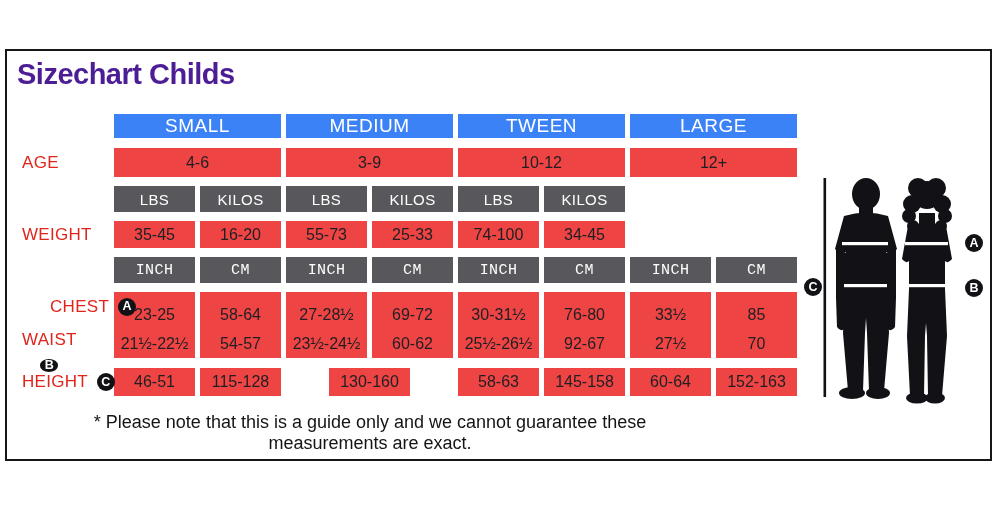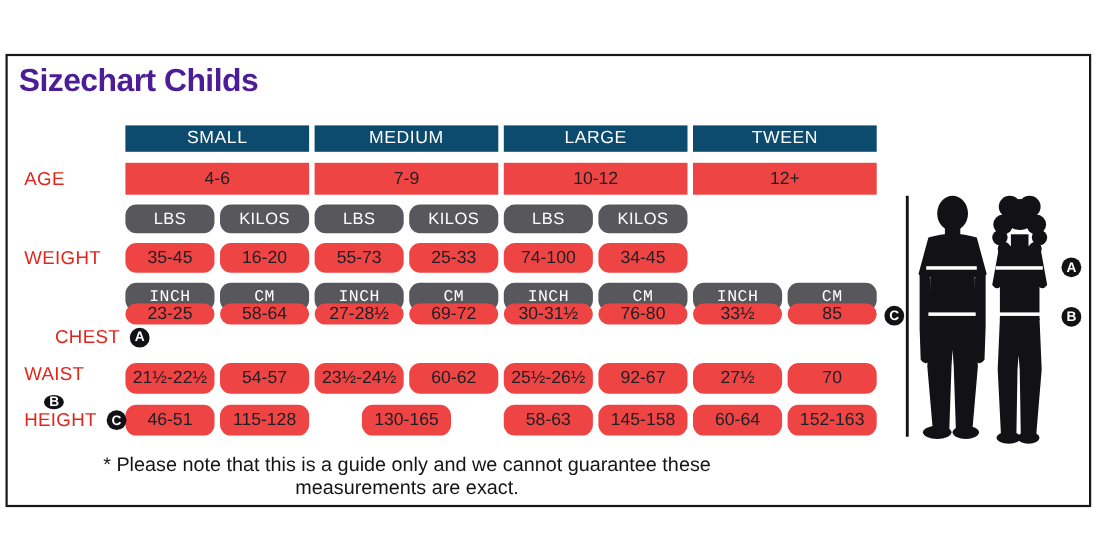--- a/index.html
+++ b/index.html
@@ -9,27 +9,27 @@
          border:2px solid #17171a;box-sizing:border-box;background:#fff;}
   .title{position:absolute;left:17px;top:58px;margin:0;font-size:29px;font-weight:bold;
          color:#4c1d95;letter-spacing:-0.5px;}
   
   .row{position:absolute;left:114px;display:flex;gap:5px;}
   .row-sizes {top:114px;height:24px;}
   .row-age   {top:148px;height:29px;}
   .row-wunits{top:186px;height:26px;}
   .row-weight{top:221px;height:27px;}
   .row-lunits{top:257px;height:26px;font-family:Liberation Mono, monospace;}
-  .row-chest {top:276px;height:19px;}
+  .row-chest {top:292px;height:46px;}
   .row-waist {top:330px;height:28px;}
   .row-height{top:368px;height:28px;}
   .band{width:167px;height:100%;display:flex;align-items:center;justify-content:center;}
   .split{background:none;display:flex;gap:5px;}
-  .half{width:81px;height:100%;display:flex;align-items:center;justify-content:center;border-radius:10px;}
-  .c-black{background:#0c4a6e;color:#ffffff;font-size:16px;letter-spacing:.5px;}
+  .half{width:81px;height:100%;display:flex;align-items:center;justify-content:center;}
+  .c-black{background:#3b82f6;color:#ffffff;font-size:19px;letter-spacing:.5px;}
   .c-dark {background:#58585c;color:#ffffff;font-size:15px;letter-spacing:.4px;}
   .c-light{background:#ef4444;color:#1f1f23;font-size:16px;}
   
   .rlabel{position:absolute;left:22px;display:flex;align-items:center;gap:9px;
           color:#e1251b;font-size:17px;letter-spacing:.3px;}
   .label-age   {top:148px;height:29px;}
   .label-weight{top:221px;height:27px;}
   .label-chest {top:292px;height:29px;margin-left:28px;}
   .label-waist {top:330px;height:28px;flex-direction:column;}
   .label-height{top:368px;height:28px;}
@@ -49,27 +49,27 @@
 
 <div id="page">
 
   <div class="frame"></div>
 
   <h1 class="title">Sizechart Childs</h1>
 
   <div class="row row-sizes">
     <div class="band c-black">SMALL</div>
     <div class="band c-black">MEDIUM</div>
+    <div class="band c-black">TWEEN</div>
     <div class="band c-black">LARGE</div>
-    <div class="band c-black">TWEEN</div>
   </div>
 
   <div class="row row-age">
     <div class="band c-light">4-6</div>
-    <div class="band c-light">7-9</div>
+    <div class="band c-light">3-9</div>
     <div class="band c-light">10-12</div>
     <div class="band c-light">12+</div>
   </div>
 
   <div class="row row-wunits">
     <div class="band split">
       <div class="half c-dark">LBS</div>
       <div class="half c-dark">KILOS</div>
     </div>
     <div class="band split">
@@ -153,21 +153,21 @@
       <div class="half c-light">70</div>
     </div>
   </div>
 
   <div class="row row-height">
     <div class="band split">
       <div class="half c-light">46-51</div>
       <div class="half c-light">115-128</div>
     </div>
     <div class="band split">
-      <div class="half c-light">130-165</div>
+      <div class="half c-light">130-160</div>
     </div>
     <div class="band split">
       <div class="half c-light">58-63</div>
       <div class="half c-light">145-158</div>
     </div>
     <div class="band split">
       <div class="half c-light">60-64</div>
       <div class="half c-light">152-163</div>
     </div>
   </div>

